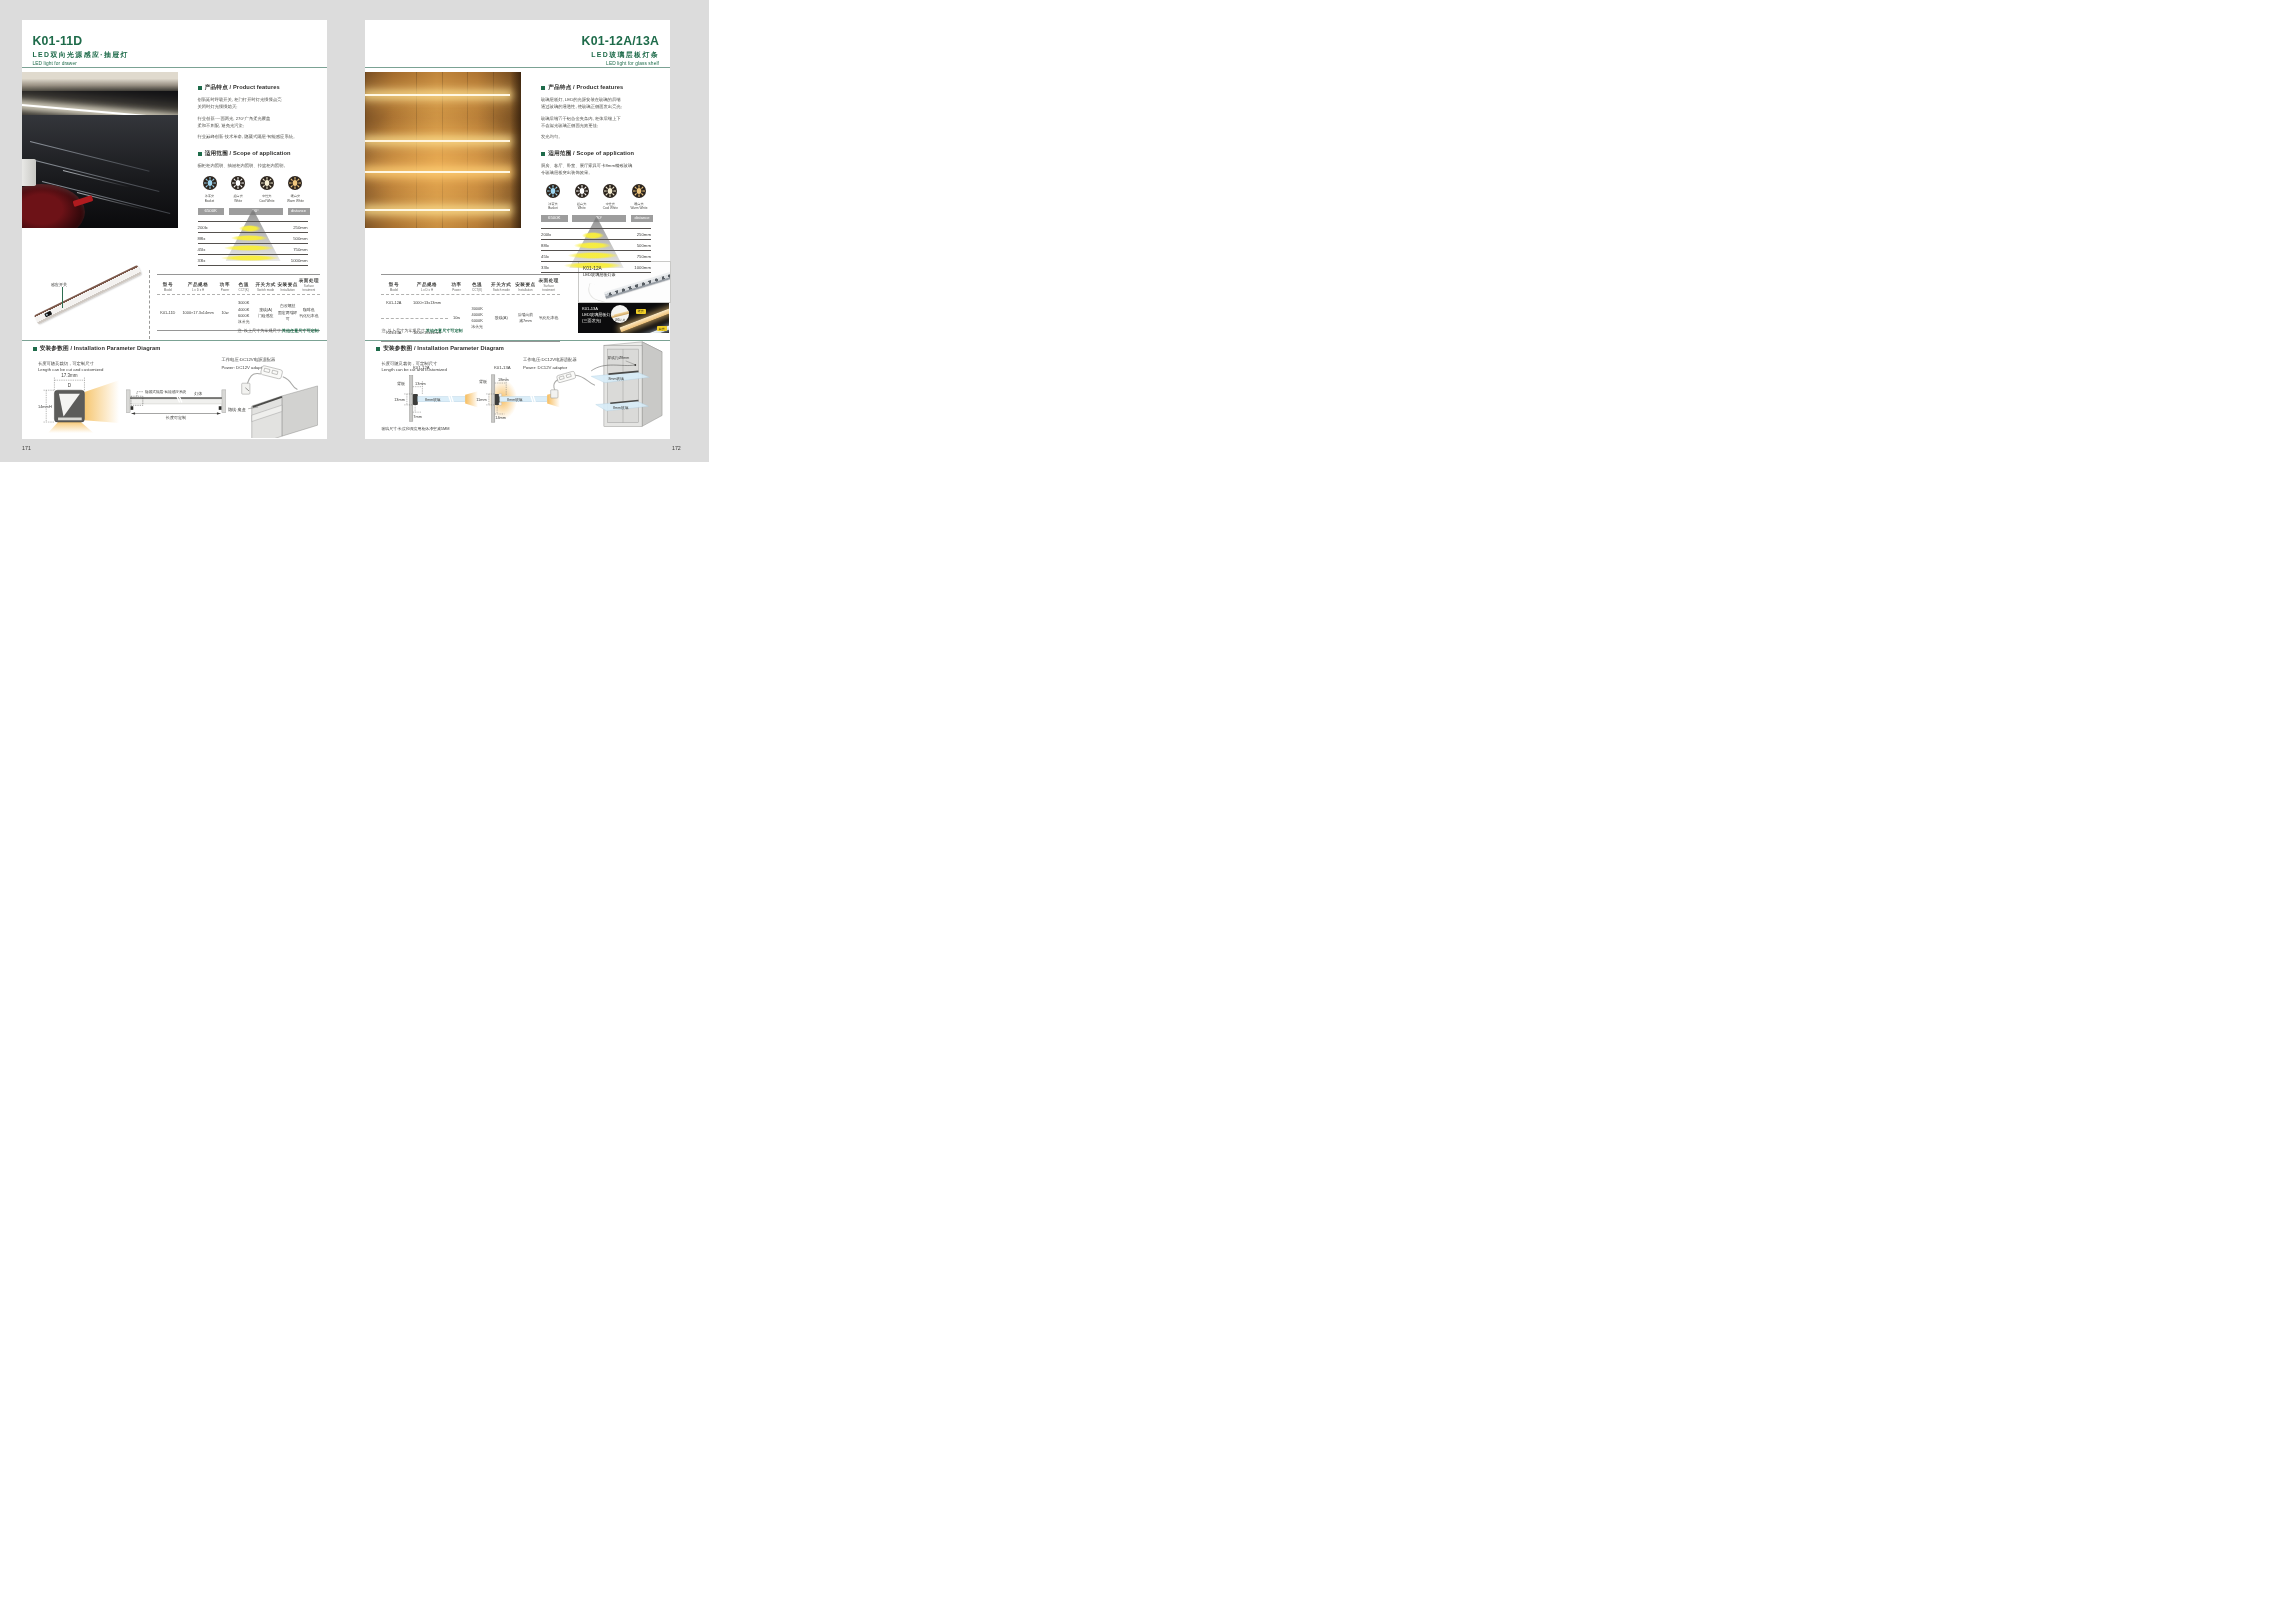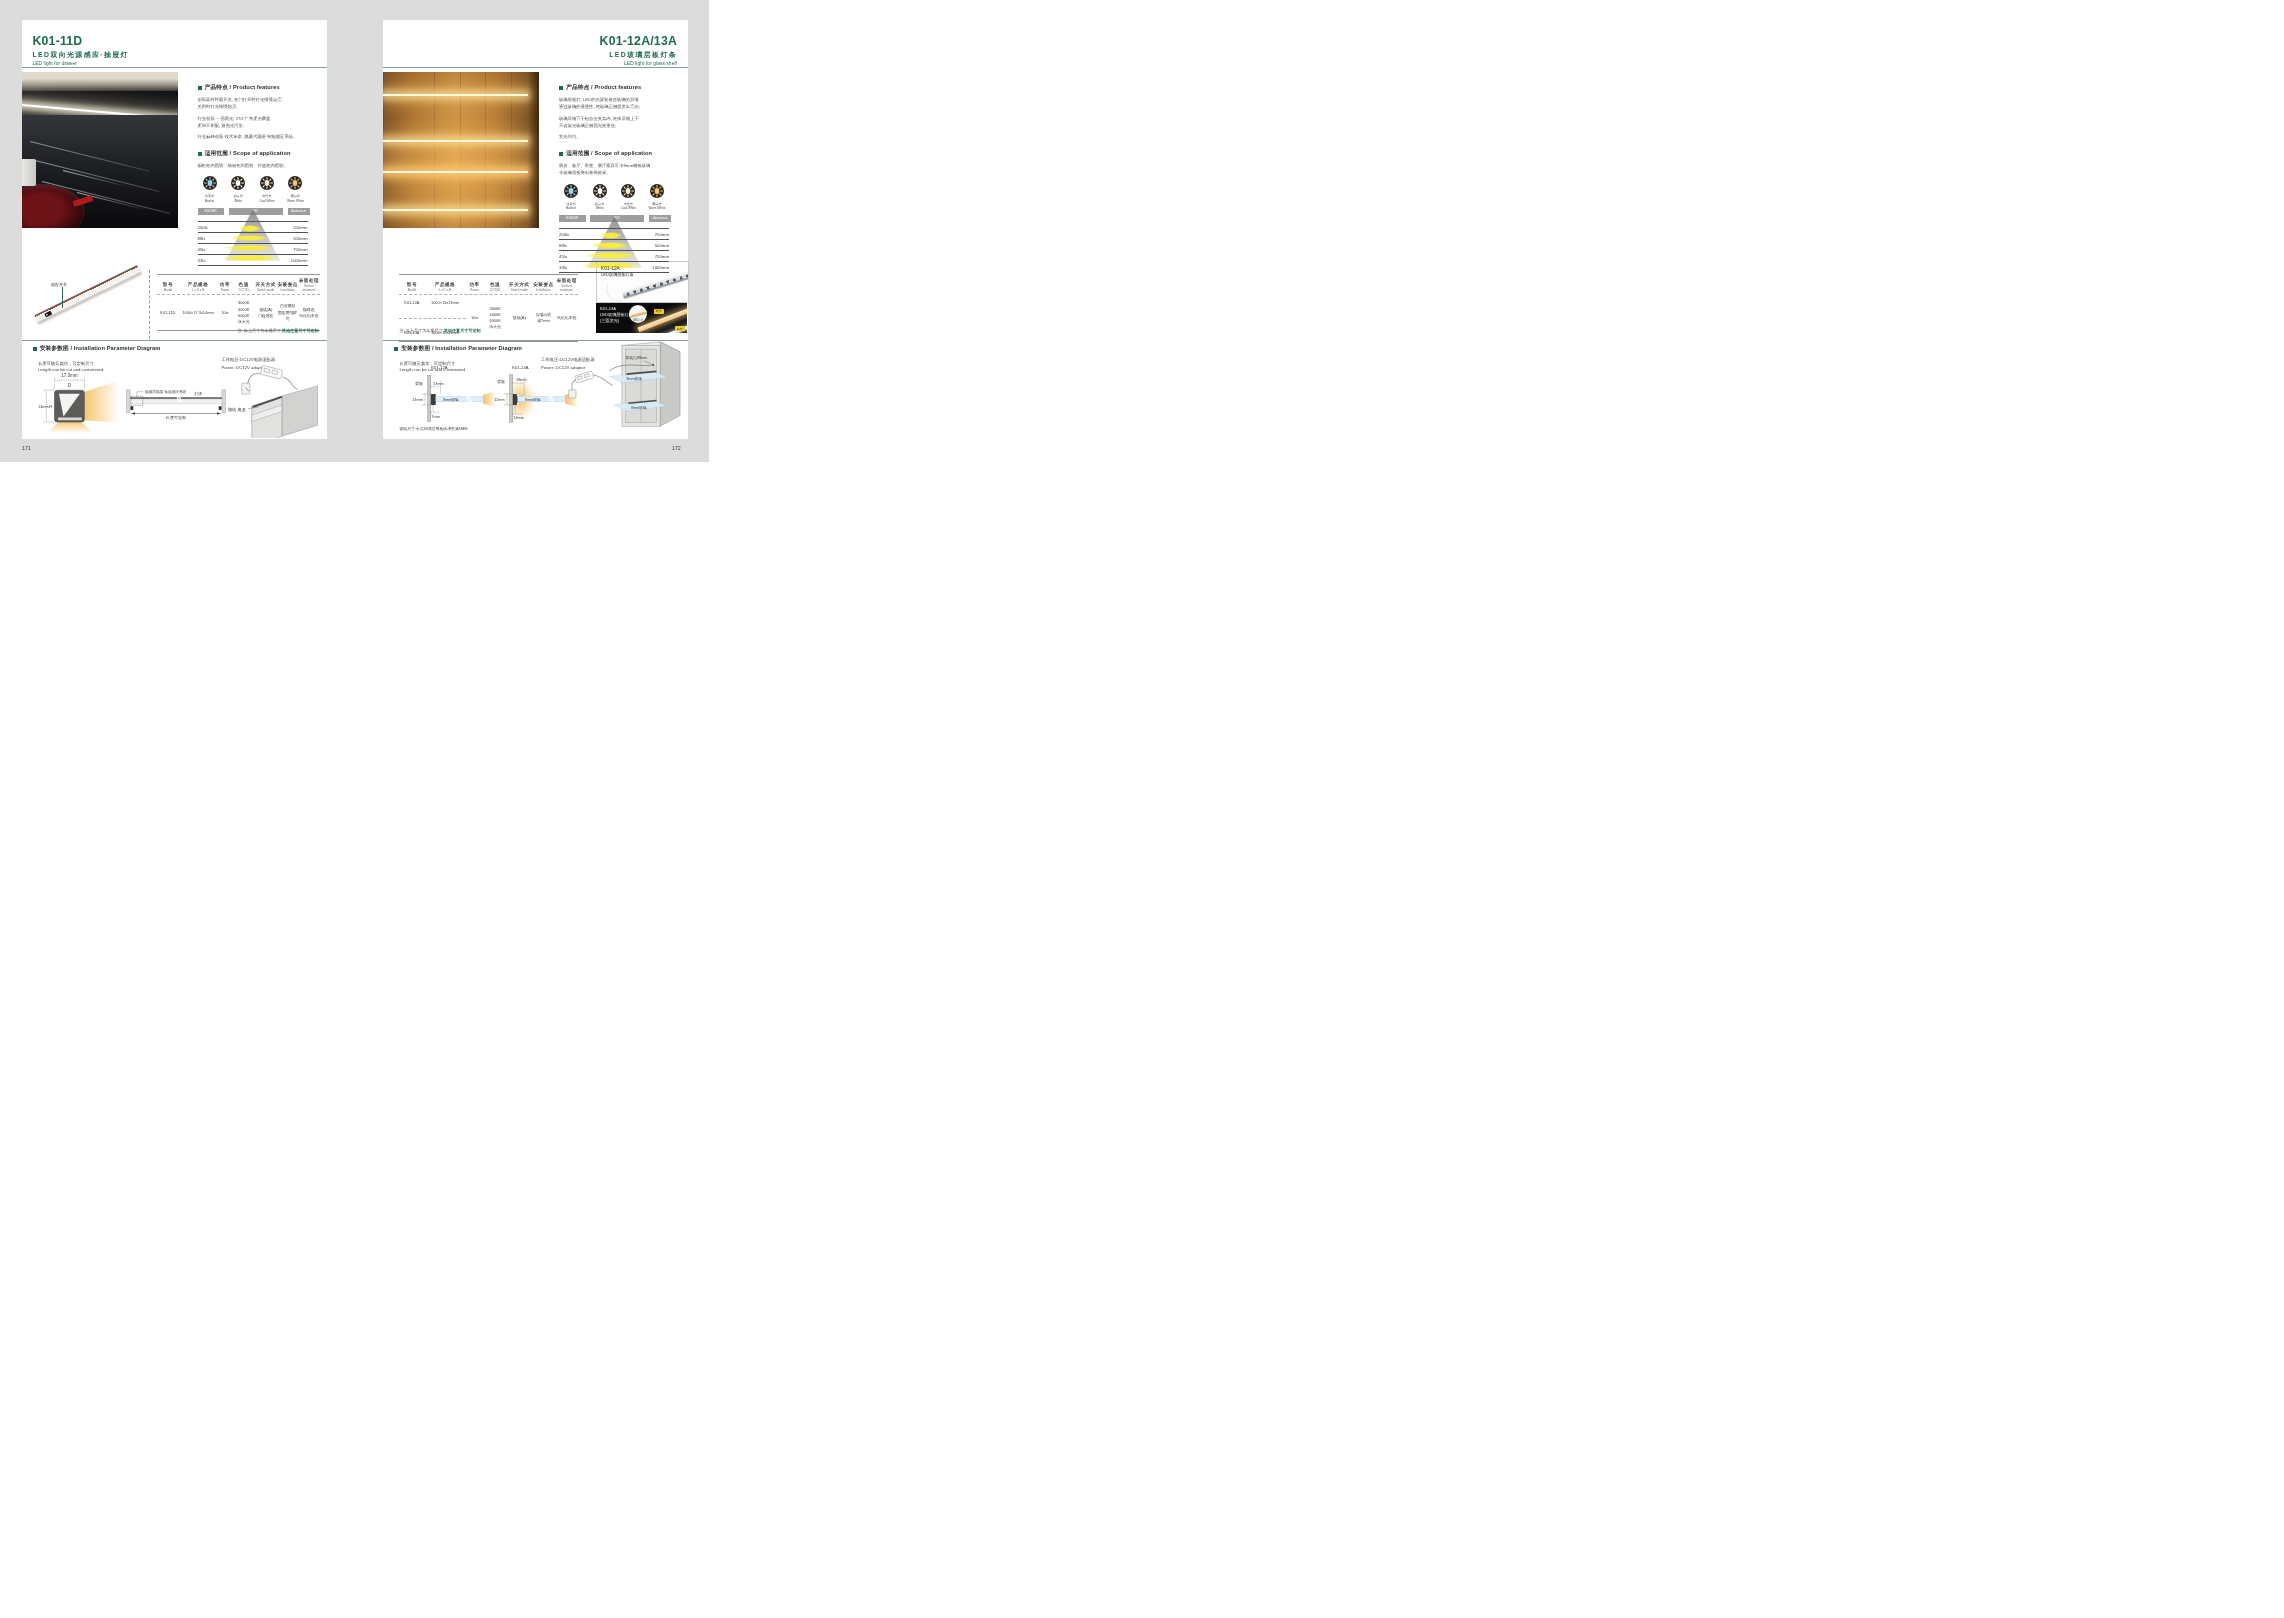--- a/index.html
+++ b/index.html
@@ -1,19 +1,19 @@
 <!DOCTYPE html>
 <html style="font-size:7.3px"><head>
 <meta charset="utf-8">
 <style>
   html,body{margin:0;padding:0;}
   .canvas{position:relative;width:709px;height:462px;background:#dcdcdc;overflow:hidden;
           font-family:"Liberation Sans",sans-serif;color:#3e3e3c;}
   .page{position:absolute;top:20px;width:305px;height:419px;background:#ffffff;}
-  .page.pl{left:21.5px;} .page.pr{left:383px;}
+  .page.pl{left:21.5px;} .page.pr{left:365px;}
 
   
   .hdr{position:absolute;top:13.7px;}
   .pl .hdr{left:11px;} .pr .hdr{right:11px;text-align:right;}
   .hdr .model{font-size:12.3px;font-weight:bold;color:#1e6b4a;letter-spacing:0.2px;}
   .hdr .tcn{font-size:6.9px;font-weight:bold;color:#1e6b4a;letter-spacing:1.4px;margin-top:2.3px;}
   .hdr .ten{font-size:4.8px;color:#1e6b4a;margin-top:1.4px;letter-spacing:0.1px;}
   .hdr-line{position:absolute;left:0;right:0;top:47px;height:0.5px;background:#7ba294;}
 
   

